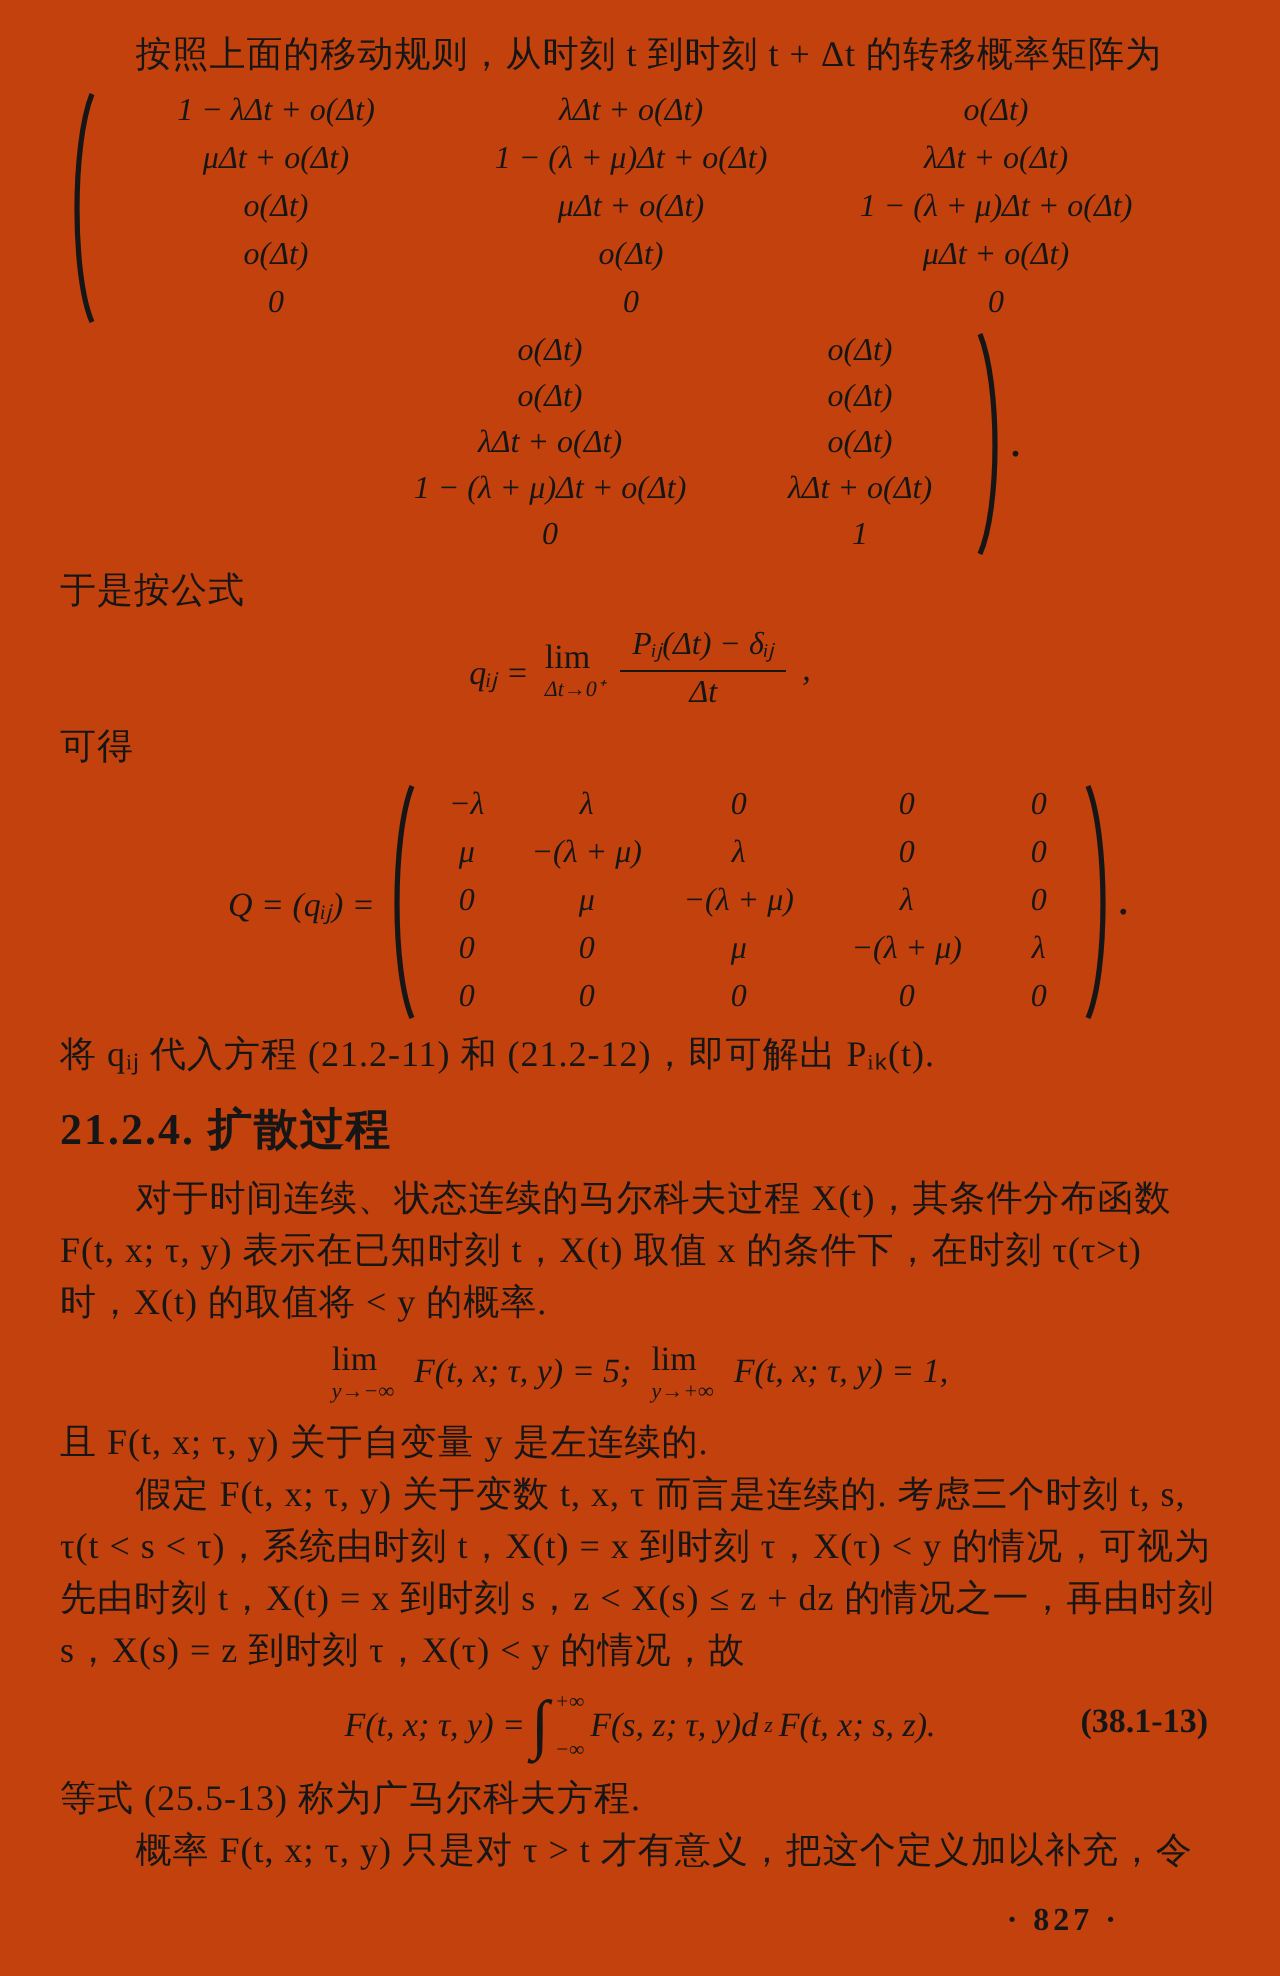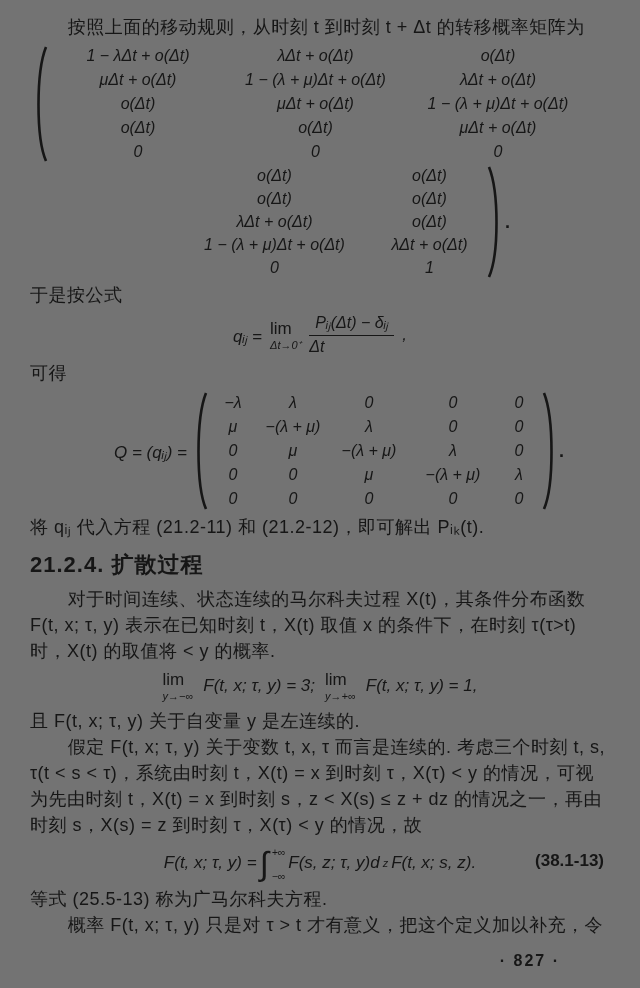--- a/index.html
+++ b/index.html
@@ -1,22 +1,22 @@
 <!DOCTYPE html>
 <html><head>
 <meta charset="utf-8">
 <style>
   * { box-sizing: border-box; }
   html, body { margin: 0; padding: 0; }
   body { width: 640px; background: #f2f2ee; }
   .page {
     width: 640px; height: 988px;
-    background: #737373;
+    background: #c2410c;
     color: #161616;
-    font-family: Liberation Sans, sans-serif;
+    font-family: Liberation Serif, serif;
     padding: 14px 30px 0 30px;
     overflow: hidden;
   }
   p { margin: 0; font-size: 18px; line-height: 26px; letter-spacing: 0.5px; }
   .indent { text-indent: 2.1em; }
   .fm { font-style: italic; }
 
   
   .matrix1 { margin-top: 4px; }
   .mrow1 { display: flex; align-items: stretch; padding-left: 2px; }
@@ -35,21 +35,21 @@
   .mperiod { font-weight: bold; font-size: 18px; margin-left: 2px; }
 
   .plainline { margin-top: 2px; }
 
   
   .formula { display: flex; align-items: center; justify-content: center; gap: 8px; font-size: 17px; }
   .qf { margin: 5px 0 3px; height: 44px; }
   .lim { display: inline-flex; flex-direction: column; align-items: flex-start; line-height: 1; }
   .limword { font-size: 17px; }
   .limsub { font-size: 11px; margin-top: 3px; font-style: italic; }
-  .frac { display: inline-flex; flex-direction: column; align-items: flex-start; line-height: 1.15; font-style: italic; font-size: 16px; }
+  .frac { display: inline-flex; flex-direction: column; align-items: center; line-height: 1.15; font-style: italic; font-size: 16px; }
   .frac .num { border-bottom: 1.5px solid #161616; padding: 0 6px 2px; }
   .frac .den { padding-top: 2px; }
 
   
   .qmatrix { display: flex; align-items: center; padding-left: 84px; margin-top: 4px; }
   .qlhs { font-size: 17px; font-style: italic; margin-right: 6px; white-space: nowrap; }
   .qgrid {
     display: grid; grid-template-columns: 50px 70px 82px 86px 46px;
     grid-auto-rows: 24px; justify-items: center; align-items: center;
     font-size: 16px; font-style: italic;
@@ -186,21 +186,21 @@
   <h2 class="heading">21.2.4. 扩散过程</h2>
 
   <p class="indent">对于时间连续、状态连续的马尔科夫过程 X(t)，其条件分布函数 F(t, x; τ, y) 表示在已知时刻 t，X(t) 取值 x 的条件下，在时刻 τ(τ&gt;t) 时，X(t) 的取值将 &lt; y 的概率.</p>
 
 
   <div class="formula limrow">
     <span class="lim">
       <span class="limword">lim</span>
       <span class="limsub">y→−∞</span>
     </span>
-    <span class="mid">F(t, x; τ, y) = 3;</span>
+    <span class="mid">F(t, x; τ, y) = 5;</span>
     <span class="lim">
       <span class="limword">lim</span>
       <span class="limsub">y→+∞</span>
     </span>
     <span class="mid">F(t, x; τ, y) = 1,</span>
   </div>
 
   <p>且 F(t, x; τ, y) 关于自变量 y 是左连续的.</p>
 
   <p class="indent">假定 F(t, x; τ, y) 关于变数 t, x, τ 而言是连续的. 考虑三个时刻 t, s, τ(t &lt; s &lt; τ)，系统由时刻 t，X(t) = x 到时刻 τ，X(τ) &lt; y 的情况，可视为先由时刻 t，X(t) = x 到时刻 s，z &lt; X(s) ≤ z + dz 的情况之一，再由时刻 s，X(s) = z 到时刻 τ，X(τ) &lt; y 的情况，故</p>

